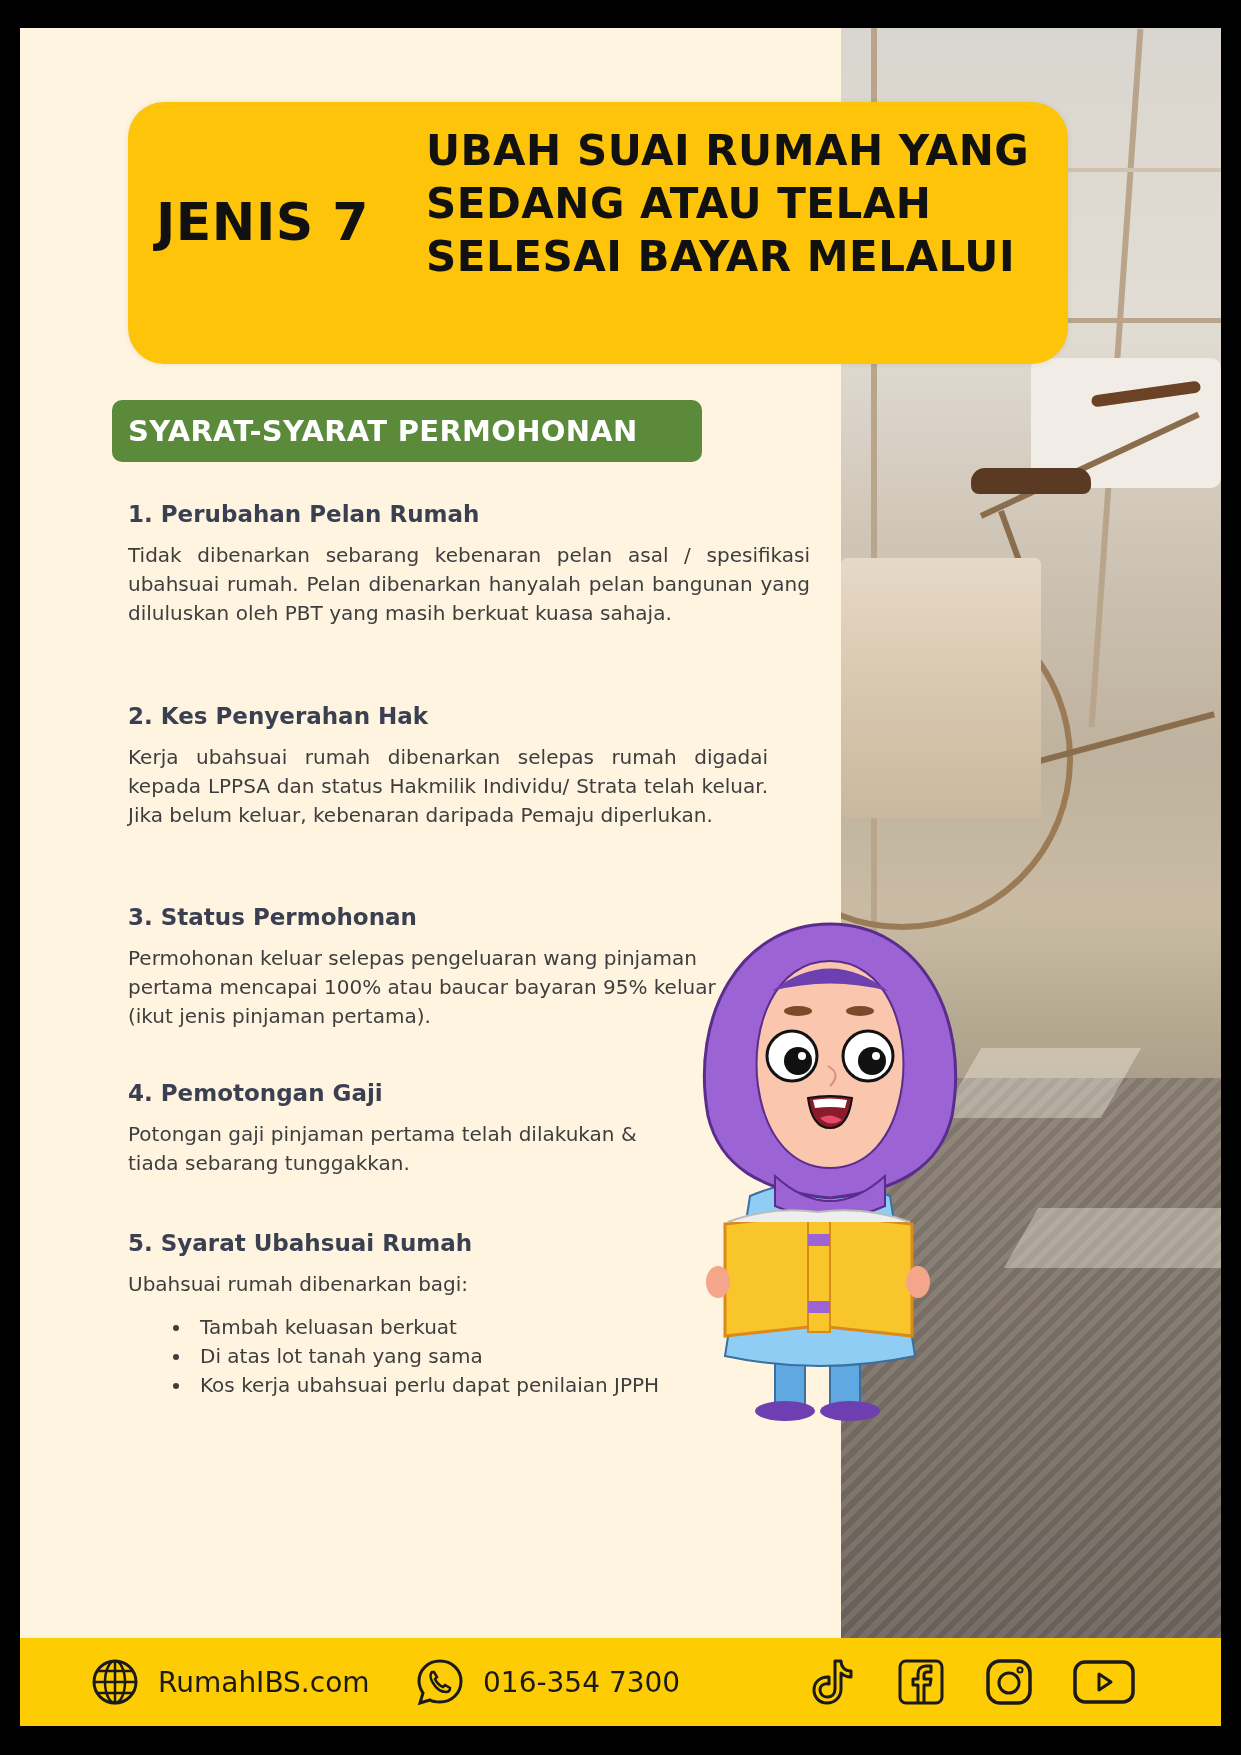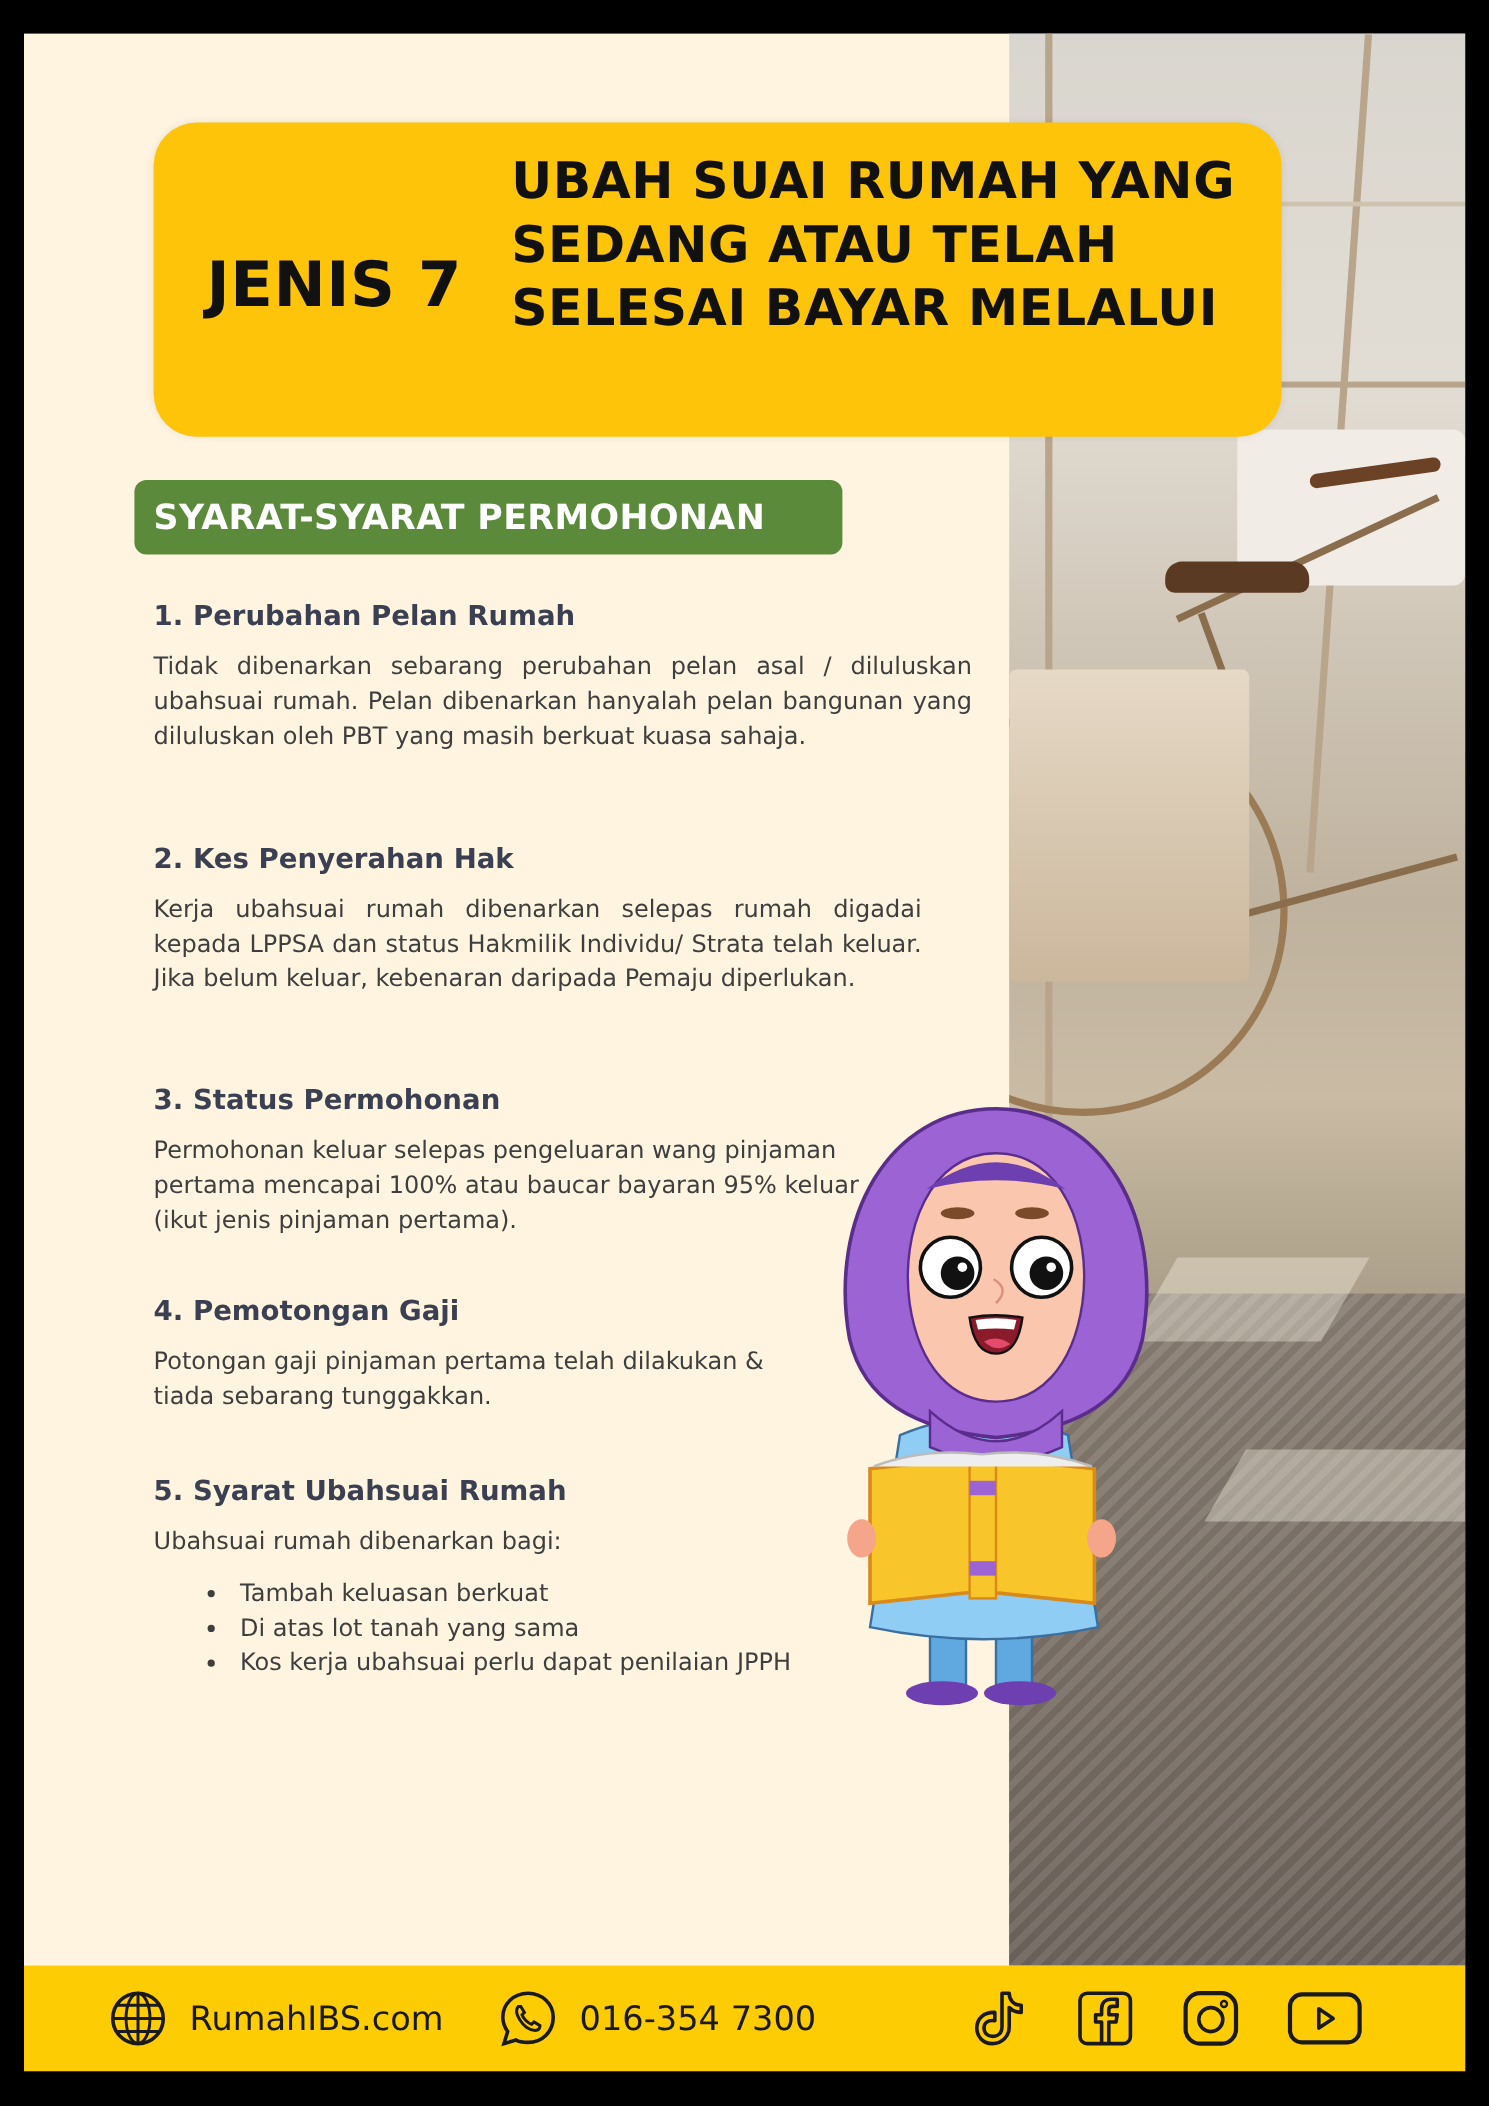--- a/index.html
+++ b/index.html
@@ -11,22 +11,22 @@
   .photo .mullion { position:absolute; background:#b9a58c; }
   .photo .bike-line { position:absolute; background:#8a6d4c; transform-origin:left center; }
   .photo .wheel { position:absolute; border:6px solid #9a7b55; border-radius:50%; }
   .photo .blanket { position:absolute; background:linear-gradient(180deg,#e6d9c6,#cbb79c); border-radius:6px; }
   .photo .rug { position:absolute; left:0; right:0; bottom:0; height:560px;
                 background: repeating-linear-gradient(135deg, rgba(255,255,255,0.06) 0 6px, rgba(0,0,0,0.06) 6px 12px), linear-gradient(180deg,#8b8075,#6f665e); }
   .photo .light { position:absolute; background:rgba(255,250,235,0.35); transform:skewX(-30deg); }
 
   .title-box { position:absolute; left:108px; top:74px; width:940px; height:262px; background:#fec409; border-radius:36px;
                box-shadow: 0 0 6px rgba(0,0,0,0.08); }
-  .jenis { position:absolute; left:44px; top:90px; font-size:52px; font-weight:900; color:#111; letter-spacing:0.5px;
-           font-family:"DejaVu Sans", sans-serif;margin-top:16px; }
+  .jenis { position:absolute; left:28px; top:90px; font-size:52px; font-weight:900; color:#111; letter-spacing:0.5px;
+           font-family:"DejaVu Sans", sans-serif; }
   .title-lines { position:absolute; left:298px; top:22px; }
   .title-lines div { font-family:"DejaVu Sans", sans-serif; font-weight:900; font-size:42px; line-height:53px; color:#111; letter-spacing:0.5px; }
 
   .section-badge { position:absolute; left:92px; top:372px; width:590px; height:62px; background:#5a8a3a; border-radius:10px;
                    color:#fff; font-family:"DejaVu Sans", sans-serif; font-weight:bold; font-size:29px; line-height:62px; padding-left:16px; box-sizing:border-box; letter-spacing:0.3px; }
 
   .item { position:absolute; left:108px; width:682px; }
   .item h3 { margin:0; font-family:"DejaVu Sans", sans-serif; font-weight:bold; font-size:23px; color:#3a3f52; }
   .item p { margin:14px 0 0 0; font-family:"DejaVu Sans", sans-serif; font-size:20px; line-height:29px; color:#3e3e3e; }
   .item p.justify { text-align:justify; text-align-last:left; }
@@ -69,21 +69,21 @@
       <div>UBAH SUAI RUMAH YANG</div>
       <div>SEDANG ATAU TELAH</div>
       <div>SELESAI BAYAR MELALUI</div>
     </div>
   </div>
 
   <div class="section-badge">SYARAT-SYARAT PERMOHONAN</div>
 
   <div class="item" style="top:473px;">
     <h3>1. Perubahan Pelan Rumah</h3>
-    <p class="justify">Tidak dibenarkan sebarang perubahan pelan asal / diluluskan ubahsuai rumah. Pelan dibenarkan hanyalah pelan bangunan yang diluluskan oleh PBT yang masih berkuat kuasa sahaja.</p>
+    <p class="justify">Tidak dibenarkan sebarang kebenaran pelan asal / spesifikasi ubahsuai rumah. Pelan dibenarkan hanyalah pelan bangunan yang diluluskan oleh PBT yang masih berkuat kuasa sahaja.</p>
   </div>
 
   <div class="item" style="top:675px;">
     <h3>2. Kes Penyerahan Hak</h3>
     <p class="justify" style="width:640px;">Kerja ubahsuai rumah dibenarkan selepas rumah digadai kepada LPPSA dan status Hakmilik Individu/ Strata telah keluar. Jika belum keluar, kebenaran daripada Pemaju diperlukan.</p>
   </div>
 
   <div class="item" style="top:876px;width:600px;">
     <h3>3. Status Permohonan</h3>
     <p>Permohonan keluar selepas pengeluaran wang pinjaman pertama mencapai 100% atau baucar bayaran 95% keluar (ikut jenis pinjaman pertama).</p>

